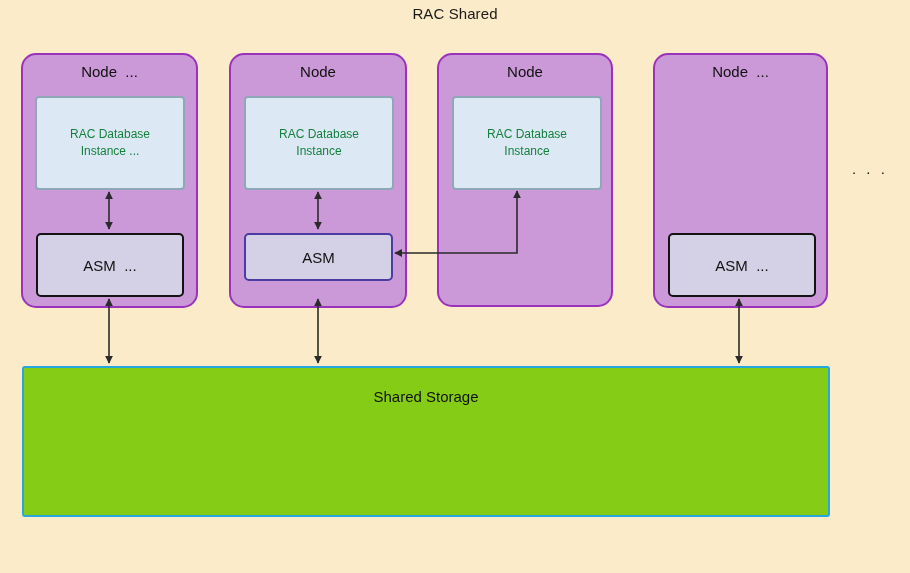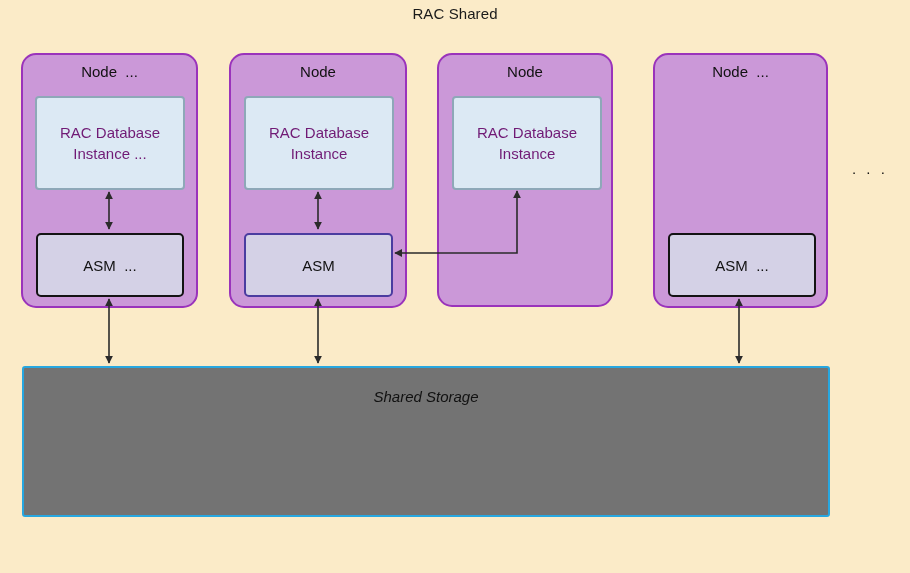--- a/index.html
+++ b/index.html
@@ -58,22 +58,22 @@
     position: absolute;
     box-sizing: border-box;
     background: #dce9f4;
     border: 2px solid #8ea8b8;
     border-radius: 4px;
     display: flex;
     align-items: center;
     justify-content: center;
   }
   .instance-label {
-    font-size: 15px;
-    color: #701a75;
+    font-size: 12px;
+    color: #15803d;
     text-align: center;
     line-height: 1.42;
     white-space: pre-line;
   }
 
   
   .asm-box {
     position: absolute;
     box-sizing: border-box;
     background: #d4d1e6;
@@ -90,24 +90,23 @@
     font-size: 15px;
     color: #111111;
     text-align: left;
     white-space: pre;
   }
 
   
   .storage-box {
     position: absolute;
     box-sizing: border-box;
-    background: #737373;
+    background: #84cc16;
     border: 2px solid #27a7e0;
     border-radius: 3px;
-    font-style: italic;
   }
   .storage-title {
     position: absolute;
     left: 0;
     top: 20px;
     width: 100%;
     text-align: center;
     font-size: 15px;
     color: #111111;
     white-space: pre;
@@ -159,21 +158,21 @@
       <div class="asm-label">ASM  ...</div>
     </div>
   </div>
 
   <div class="node-box" style="left:229px; top:53px; width:178px; height:255px;">
     <div class="node-label">Node</div>
     <div class="instance-box" style="left:13px; top:41px; width:150px; height:94px;">
       <div class="instance-label">RAC Database
 Instance</div>
     </div>
-    <div class="asm-box accent-border" style="left:13px; top:178px; width:149px; height:64px;">
+    <div class="asm-box accent-border" style="left:13px; top:178px; width:149px; height:48px;">
       <div class="asm-label">ASM</div>
     </div>
   </div>
 
   <div class="node-box" style="left:437px; top:53px; width:176px; height:254px;">
     <div class="node-label">Node</div>
     <div class="instance-box" style="left:13px; top:41px; width:150px; height:94px;">
       <div class="instance-label">RAC Database
 Instance</div>
     </div>

